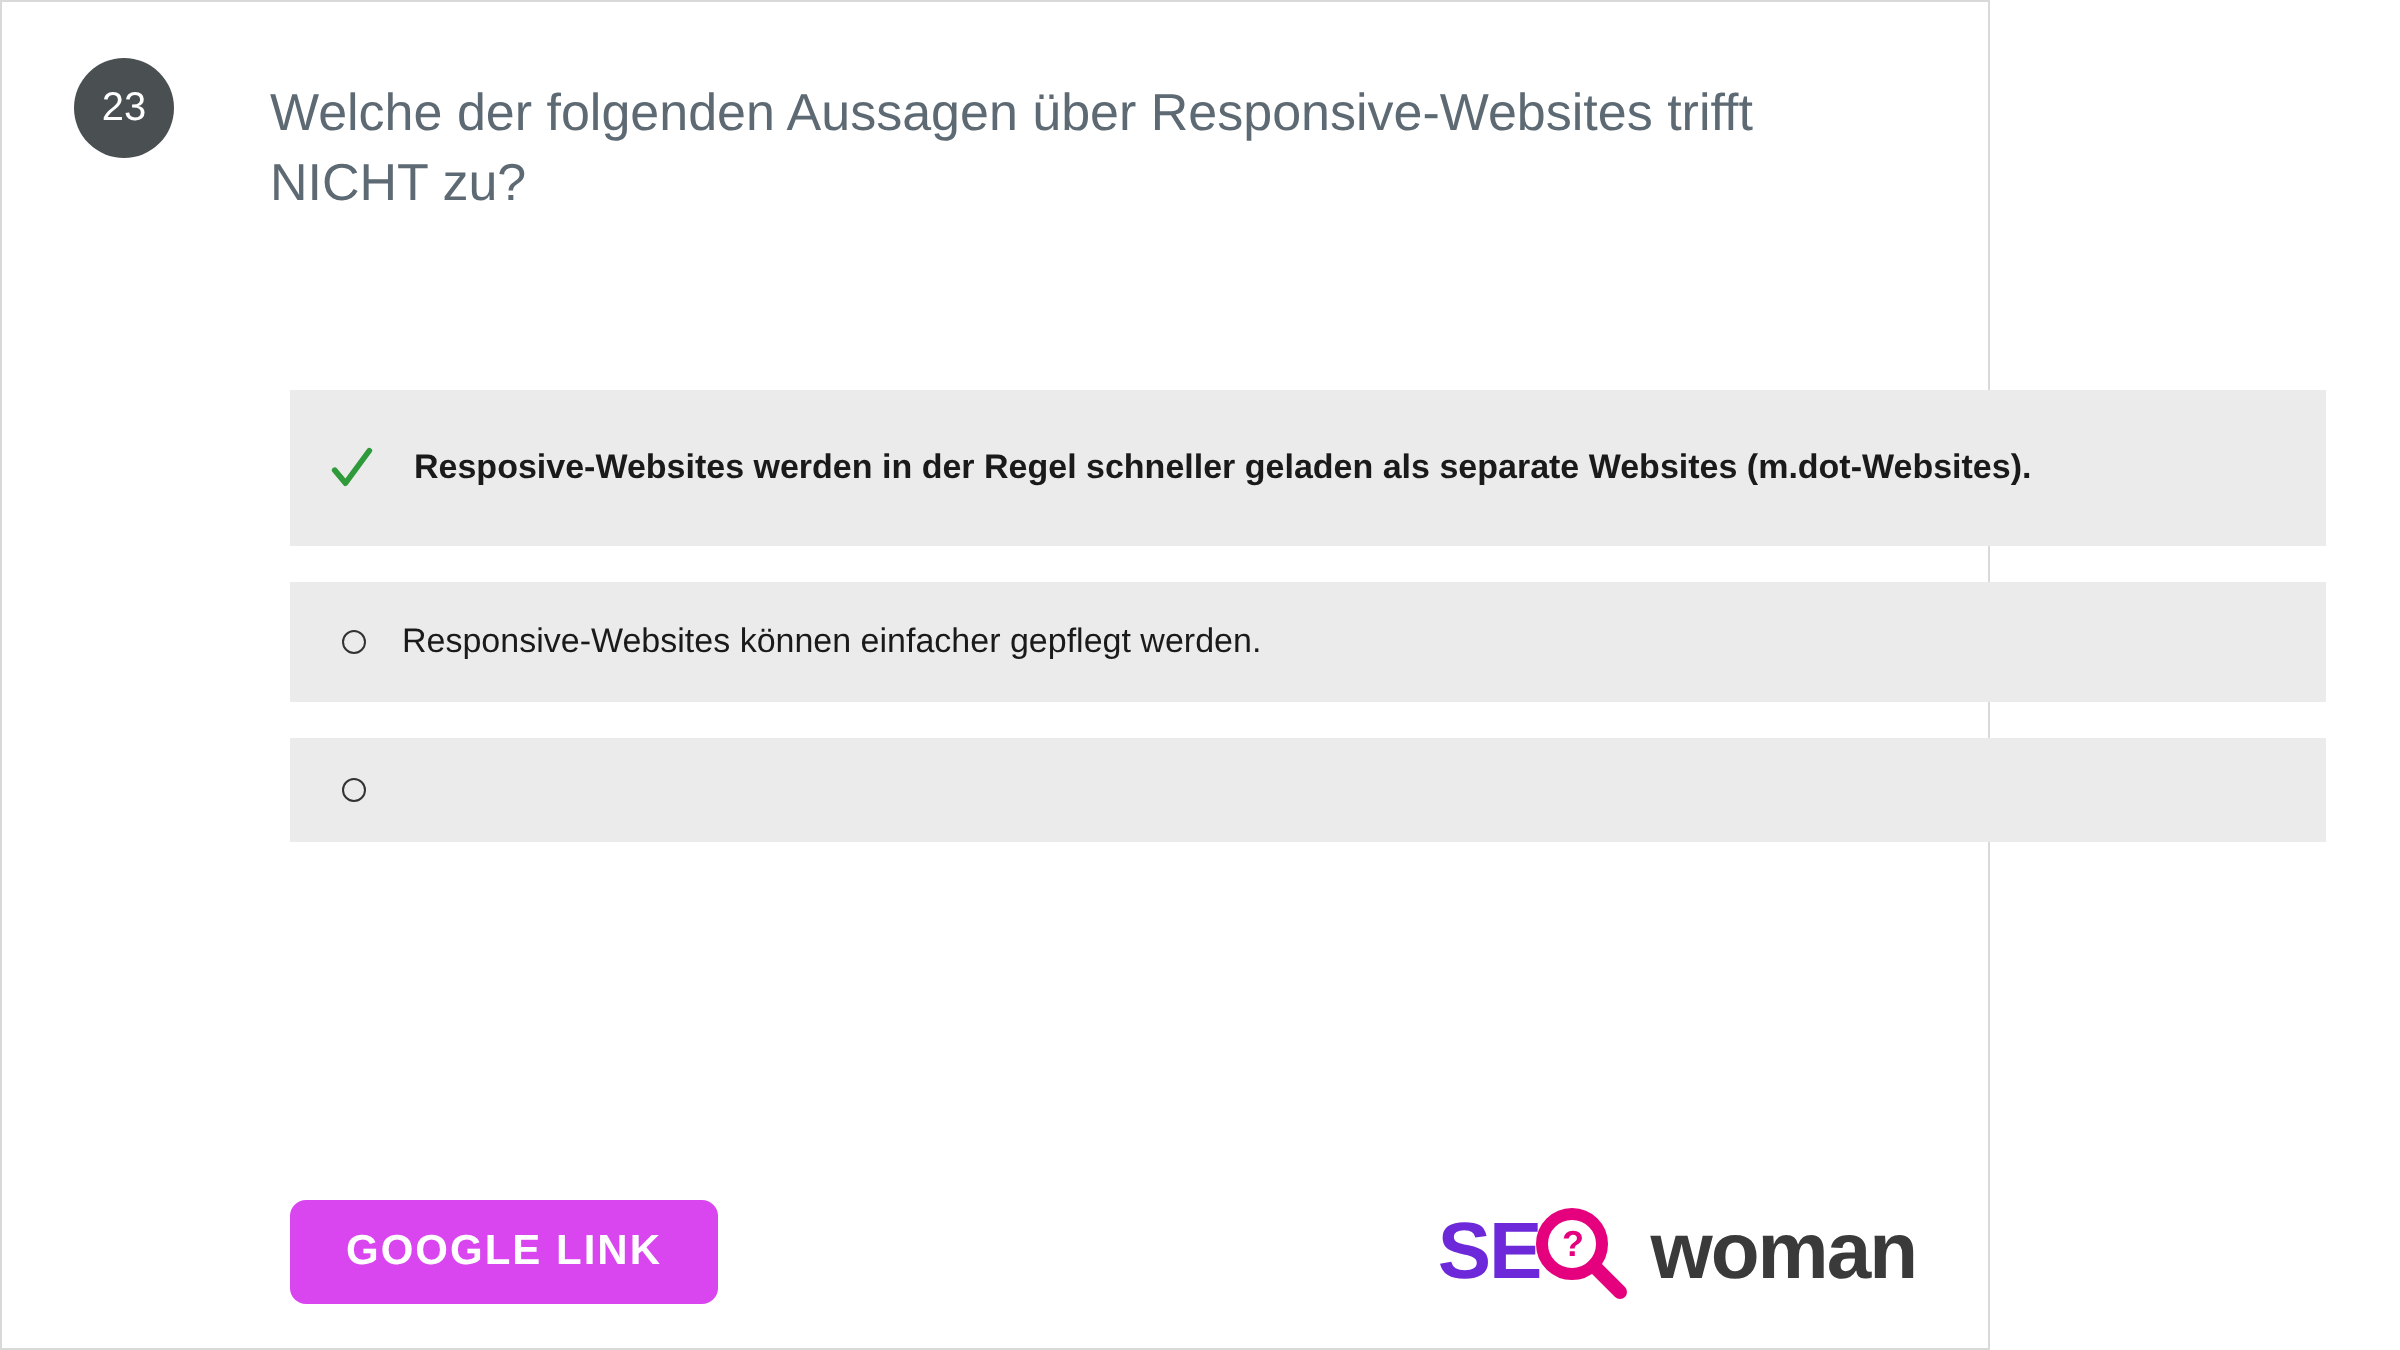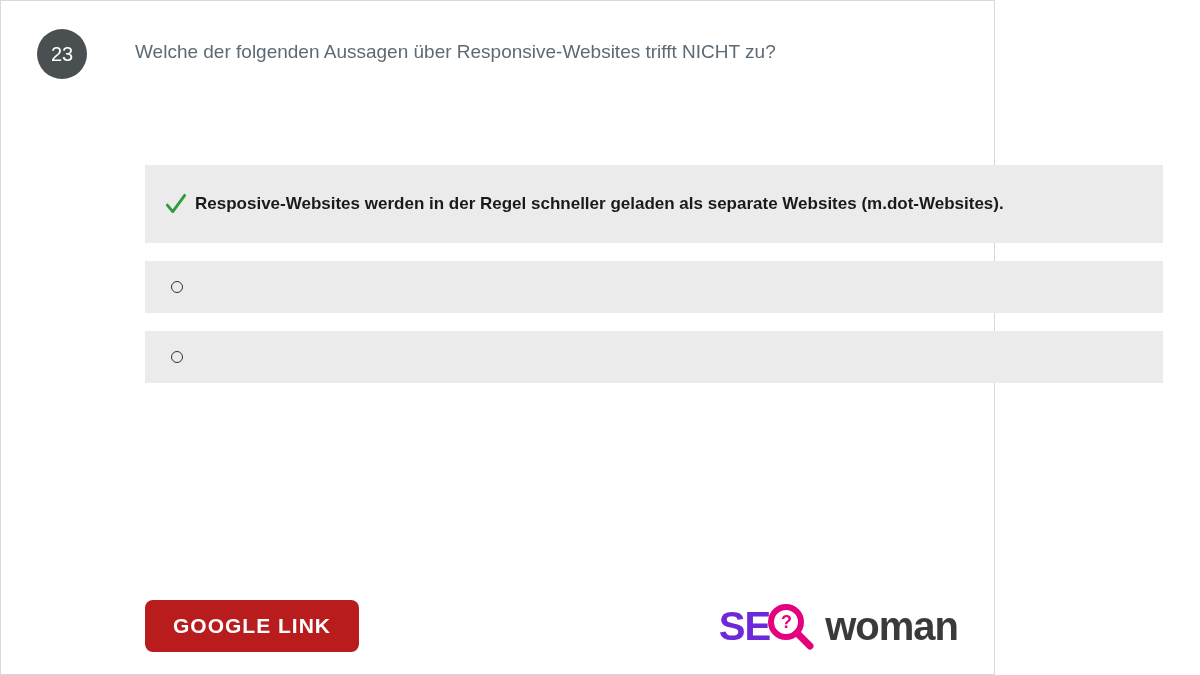--- a/index.html
+++ b/index.html
@@ -26,38 +26,38 @@
     border-radius: 50%;
     background: #4a4f52;
     color: #ffffff;
     font-size: 20px;
     display: flex;
     align-items: center;
     justify-content: center;
     flex-shrink: 0;
   }
   .question-text {
-    font-size: 19px;
+    font-size: 26px;
     color: #5e6a73;
     line-height: 1.35;
     padding-top: 10px;
   }
   .answers {
     margin-left: 108px;
     margin-top: 86px;
     width: 1018px;
     display: flex;
     flex-direction: column;
     gap: 18px;
   }
   .answer {
     background: #ebebeb;
     display: flex;
     align-items: center;
-    gap: 6px;
+    gap: 18px;
     font-size: 17px;
     color: #1a1a1a;
     cursor: pointer;
   }
   .answer.correct {
     padding: 26px 22px 26px 18px;
     font-weight: 700;
   }
   .answer:not(.correct) {
     padding: 20px 22px 20px 26px;
@@ -78,21 +78,21 @@
   .footer {
     position: absolute;
     left: 144px;
     right: 36px;
     bottom: 22px;
     display: flex;
     align-items: center;
     justify-content: space-between;
   }
   .google-link {
-    background: #b91c1c;
+    background: #d946ef;
     color: #ffffff;
     font-weight: 700;
     font-size: 21px;
     letter-spacing: 1px;
     padding: 14px 28px;
     border-radius: 8px;
     border: none;
     cursor: pointer;
     font-family: inherit;
   }
@@ -125,20 +125,21 @@
       <span class="check">
         <svg viewBox="0 0 24 24" width="26" height="26">
           <path d="M4 13 L9 19 L20 4" stroke="#2e9a3a" stroke-width="2.6" fill="none" stroke-linecap="round" stroke-linejoin="round"></path>
         </svg>
       </span>
       <span>Resposive-Websites werden in der Regel schneller geladen als separate Websites (m.dot-Websites).</span>
     </div>
 
     <div class="answer">
       <span class="radio"></span>
+      <span>Responsive-Websites können einfacher gepflegt werden.</span>
     </div>
 
 
     <div class="answer">
       <span class="radio"></span>
     </div>
 
   </div>
 
   <div class="footer">

